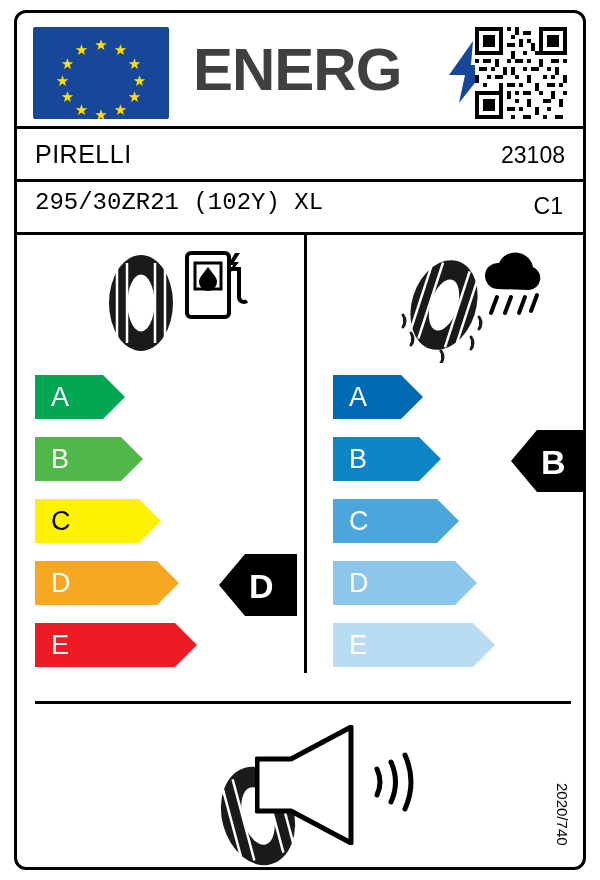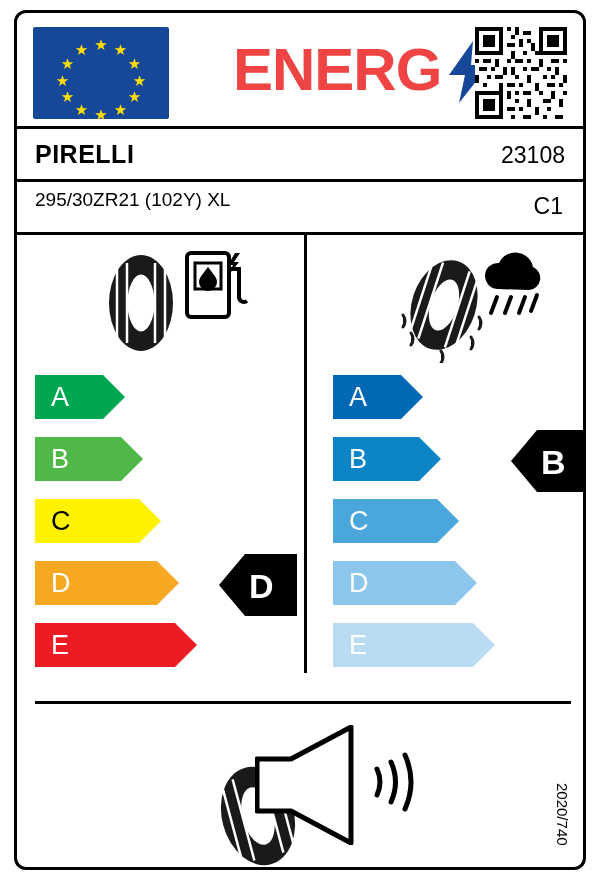--- a/index.html
+++ b/index.html
@@ -52,23 +52,22 @@
     height: 15px;
     text-align: center;
   }
   .energ-word {
     position: absolute;
     left: 176px;
     top: 22px;
     font-size: 60px;
     font-weight: bold;
     letter-spacing: -1px;
-    color: #ef4444;
+    color: #404040;
     font-family: "Liberation Sans", sans-serif;
-    margin-left: 40px;
   }
   .bolt {
     position: absolute;
     left: 432px;
     top: 28px;
     width: 40px;
     height: 62px;
   }
   .qr {
     position: absolute;
@@ -85,35 +84,36 @@
     height: 3px;
     background: #000;
   }
 
   
   .brand {
     position: absolute;
     left: 18px;
     top: 127px;
     font-size: 25px;
-    font-weight: bold;
+    font-weight: normal;
     letter-spacing: 0.5px;
   }
   .model {
     position: absolute;
     right: 18px;
     top: 129px;
     font-size: 23px;
   }
   
   .size {
     position: absolute;
     left: 18px;
     top: 176px;
-    font-size: 19px;
+    font-size: 24px;
+    font-family: Liberation Mono, monospace;
   }
   .class {
     position: absolute;
     right: 20px;
     top: 180px;
     font-size: 23px;
   }
 
   
   .vsep {

